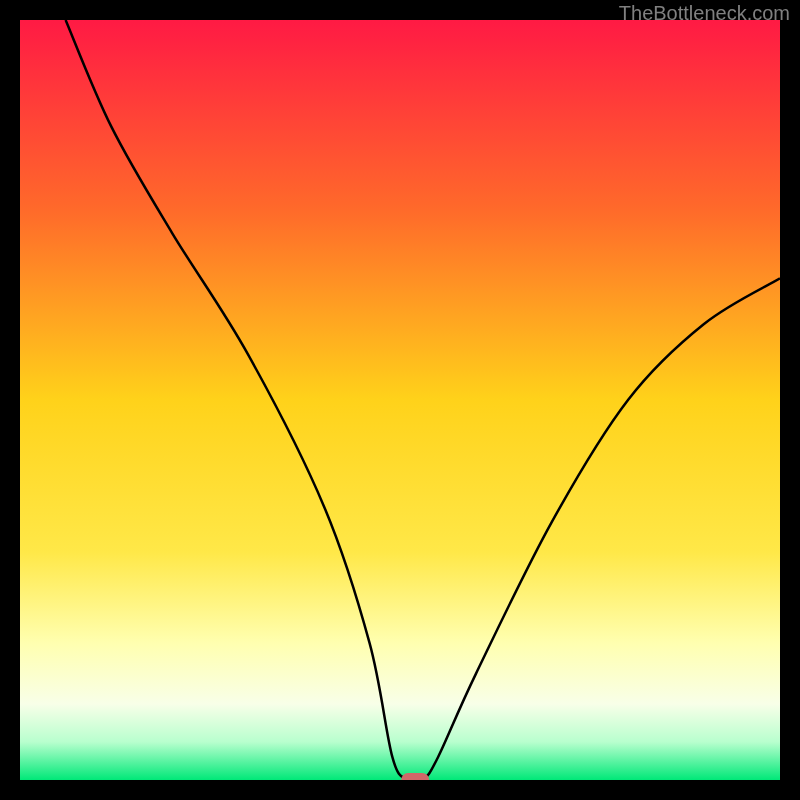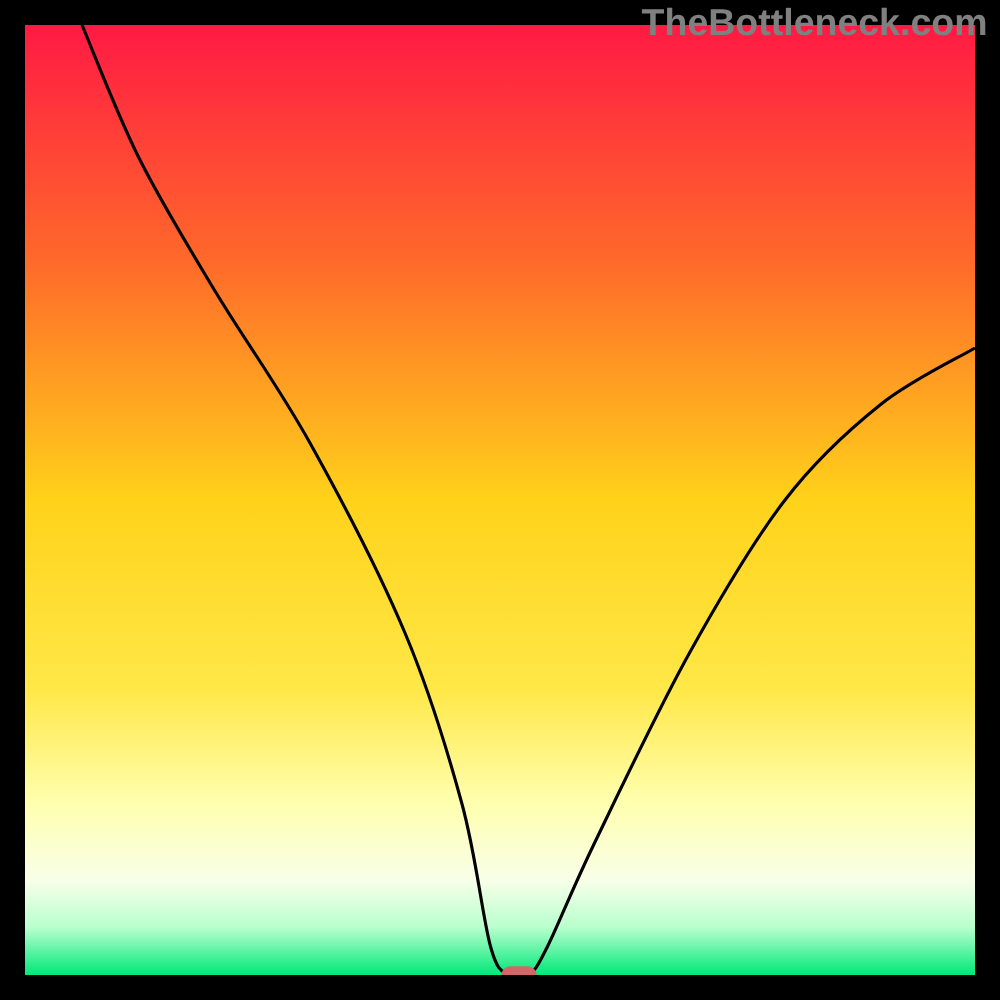--- a/index.html
+++ b/index.html
@@ -9,22 +9,22 @@
     height: 800px;
     background: #000;
     position: relative;
     font-family: Arial, sans-serif;
   }
   .watermark {
     position: absolute;
     top: 2px;
     right: 10px;
     color: #808080;
-    font-size: 30px;
-    font-weight: 700;
+    font-size: 20px;
+    font-weight: 400;
     z-index: 10;
   }
   .plot-area {
     position: absolute;
     left: 20px;
     top: 20px;
     width: 760px;
     height: 760px;
   }
   svg {

